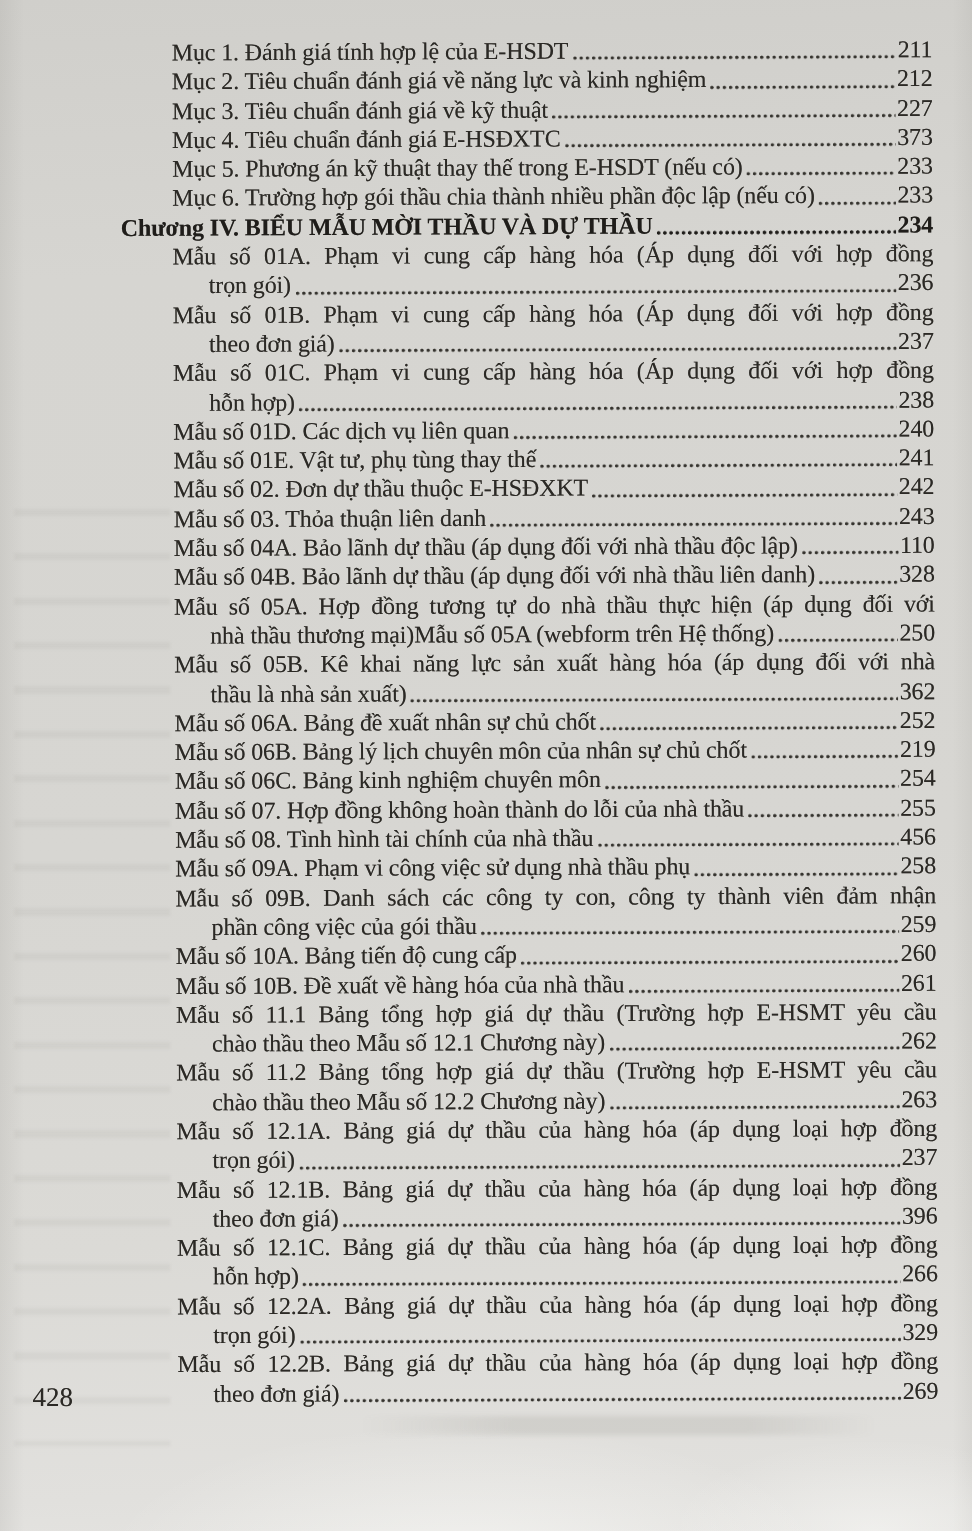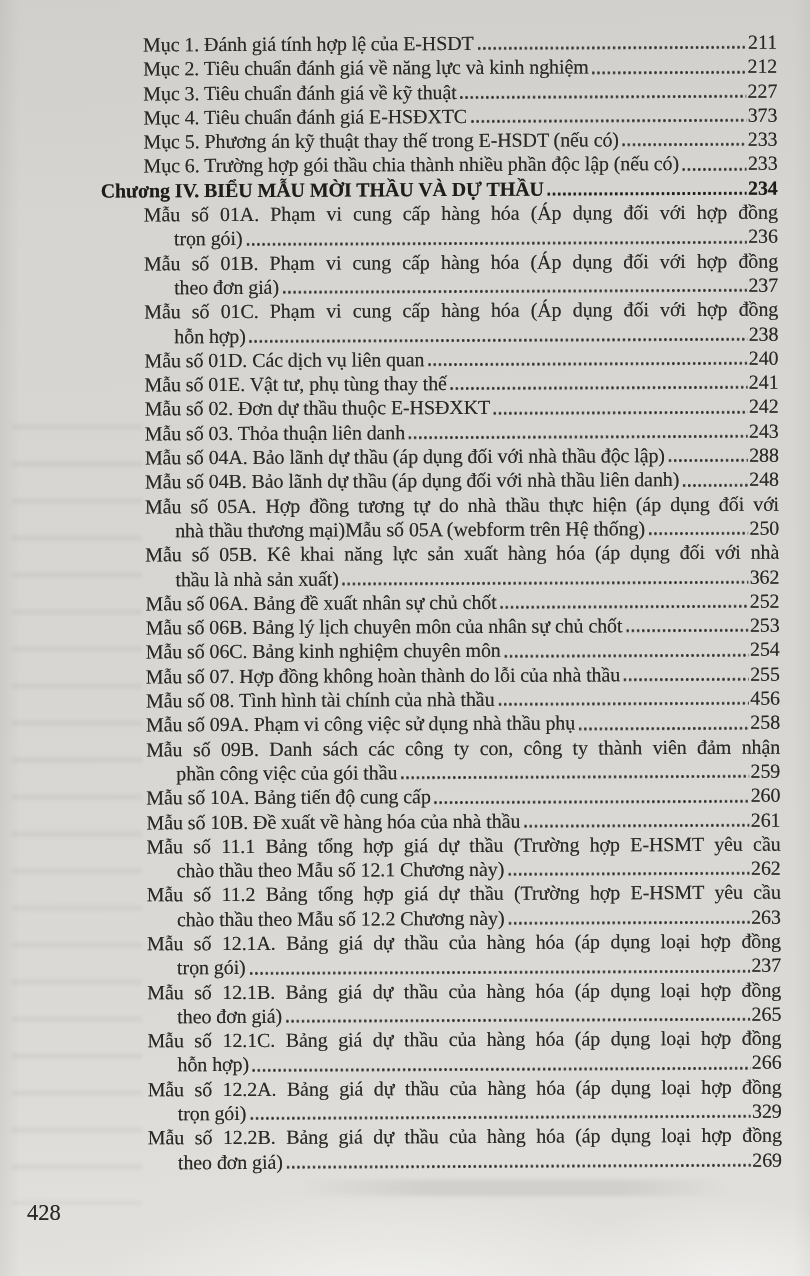--- a/index.html
+++ b/index.html
@@ -54,21 +54,21 @@
   .dots {
     flex: 1 1 auto; min-width: 8px; height: 5px;
     align-self: flex-end; margin: 0 1px 4px 3px;
     background-image: radial-gradient(circle at 2.1px 2.5px, var(--dot, #35332e) 1.15px, rgba(0,0,0,0) 1.6px);
     background-size: 5.2px 5px; background-repeat: repeat-x; background-position: left bottom;
   }
   .entry.chuong .dots {
     background-image: radial-gradient(circle at 2.1px 2.5px, var(--ink-bold, #1f1d1a) 1.3px, rgba(0,0,0,0) 1.75px);
   }
   .footer-num {
-    position: absolute; left: 27px; top: 1200px;
+    position: absolute; left: 27px; top: 1152px;
     font-size: 22.5px; color: var(--ink, #2b2925);
     text-shadow: 0 0 .4px rgba(43,41,37,.55);
   }
 </style>
 </head>
 <body>
 
 <div class="paper">
   <div class="bleed-left"></div>
   <div class="bleed-bottom"></div>
@@ -171,28 +171,28 @@
         <div class="ll">
           <span class="t">Mẫu số 03. Thỏa thuận liên danh</span>
           <span class="dots"></span>
           <span class="pg">243</span>
         </div>
       </div>
       <div class="entry mau">
         <div class="ll">
           <span class="t">Mẫu số 04A. Bảo lãnh dự thầu (áp dụng đối với nhà thầu độc lập)</span>
           <span class="dots"></span>
-          <span class="pg">288</span>
+          <span class="pg">110</span>
         </div>
       </div>
       <div class="entry mau">
         <div class="ll">
           <span class="t">Mẫu số 04B. Bảo lãnh dự thầu (áp dụng đối với nhà thầu liên danh)</span>
           <span class="dots"></span>
-          <span class="pg">248</span>
+          <span class="pg">328</span>
         </div>
       </div>
       <div class="entry mau multi">
         <div class="wl">Mẫu số 05A. Hợp đồng tương tự do nhà thầu thực hiện (áp dụng đối với</div>
         <div class="ll">
           <span class="t">nhà thầu thương mại)Mẫu số 05A (webform trên Hệ thống)</span>
           <span class="dots"></span>
           <span class="pg">250</span>
         </div>
       </div>
@@ -208,21 +208,21 @@
         <div class="ll">
           <span class="t">Mẫu số 06A. Bảng đề xuất nhân sự chủ chốt</span>
           <span class="dots"></span>
           <span class="pg">252</span>
         </div>
       </div>
       <div class="entry mau">
         <div class="ll">
           <span class="t">Mẫu số 06B. Bảng lý lịch chuyên môn của nhân sự chủ chốt</span>
           <span class="dots"></span>
-          <span class="pg">253</span>
+          <span class="pg">219</span>
         </div>
       </div>
       <div class="entry mau">
         <div class="ll">
           <span class="t">Mẫu số 06C. Bảng kinh nghiệm chuyên môn</span>
           <span class="dots"></span>
           <span class="pg">254</span>
         </div>
       </div>
       <div class="entry mau">
@@ -290,21 +290,21 @@
           <span class="t">trọn gói)</span>
           <span class="dots"></span>
           <span class="pg">237</span>
         </div>
       </div>
       <div class="entry mau multi">
         <div class="wl">Mẫu số 12.1B. Bảng giá dự thầu của hàng hóa (áp dụng loại hợp đồng</div>
         <div class="ll">
           <span class="t">theo đơn giá)</span>
           <span class="dots"></span>
-          <span class="pg">265</span>
+          <span class="pg">396</span>
         </div>
       </div>
       <div class="entry mau multi">
         <div class="wl">Mẫu số 12.1C. Bảng giá dự thầu của hàng hóa (áp dụng loại hợp đồng</div>
         <div class="ll">
           <span class="t">hỗn hợp)</span>
           <span class="dots"></span>
           <span class="pg">266</span>
         </div>
       </div>

